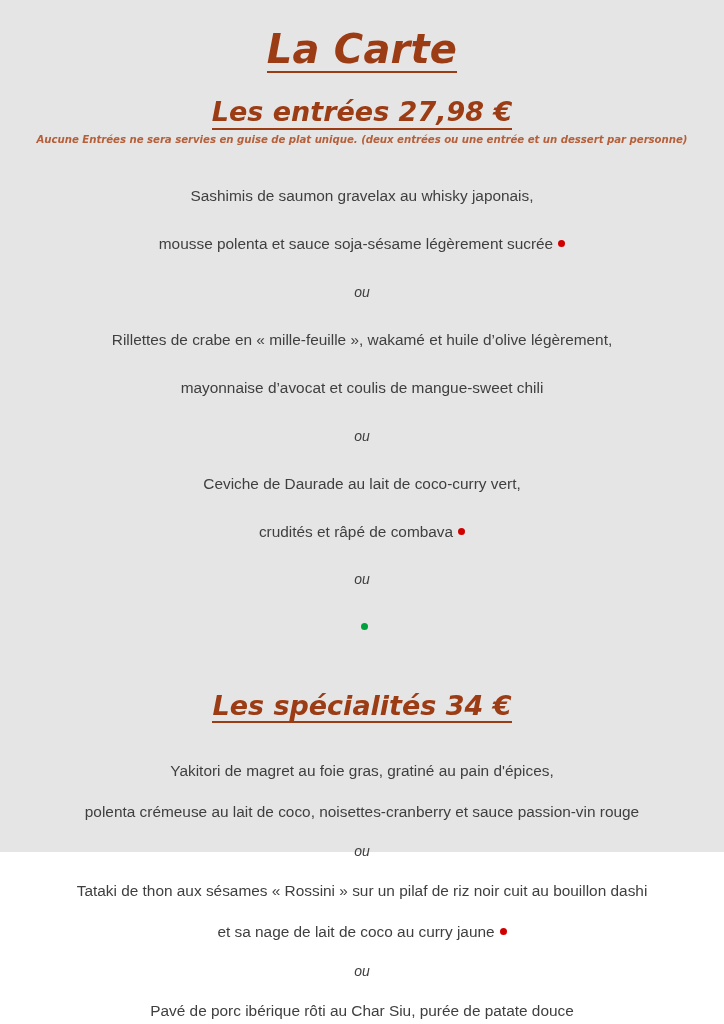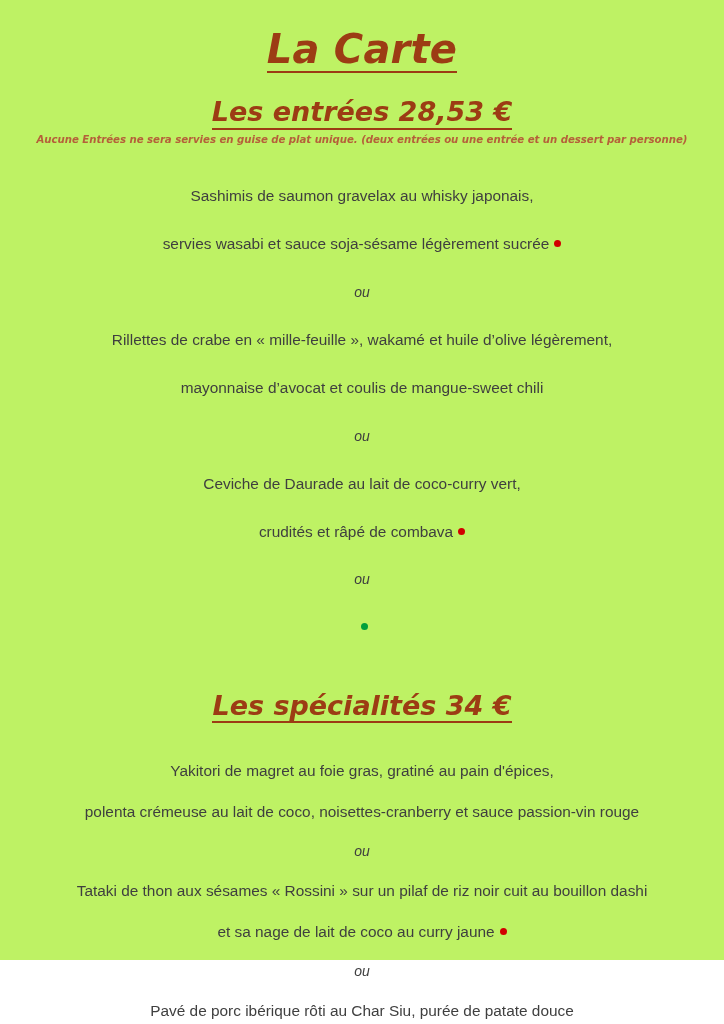--- a/index.html
+++ b/index.html
@@ -12,25 +12,25 @@
     width: 724px;
     height: 1024px;
     overflow: hidden;
     font-family: "Liberation Sans", "DejaVu Sans", sans-serif;
     color: #3f3f3f;
     -webkit-font-smoothing: antialiased;
   }
 
   .page {
     width: 724px;
-    height: 960px;
+    height: 852px;
     box-sizing: border-box;
     padding: 0 14px;
     position: relative;
-    background: #bef264;
+    background: #e5e5e5;
   }
 
   
   .doc-title {
     text-align: center;
     font-family: "DejaVu Sans", sans-serif;
     font-style: italic;
     font-weight: 700;
     font-size: 40px;
     line-height: 1.05;
@@ -127,27 +127,27 @@
 <body>
 
 <div class="page">
 
   <h1 class="doc-title">
     <span class="ul">La Carte</span>
   </h1>
 
   <section id="section-entrees">
     <h2 class="section-title">
-      <span class="ul">Les entrées 28,53 €</span>
+      <span class="ul">Les entrées 27,98 €</span>
     </h2>
     <p class="notice">Aucune Entrées ne sera servies en guise de plat unique. (deux entrées ou une entrée et un dessert par personne)</p>
     <div class="dishes">
         <div class="dish">
           <div class="dish-line"><span>Sashimis de saumon gravelax au whisky japonais,</span></div>
-          <div class="dish-line"><span>servies wasabi et sauce soja-sésame légèrement sucrée</span><span class="dot dot-red"></span></div>
+          <div class="dish-line"><span>mousse polenta et sauce soja-sésame légèrement sucrée</span><span class="dot dot-red"></span></div>
         </div>
         <div class="sep">ou</div>
         <div class="dish">
           <div class="dish-line"><span>Rillettes de crabe en « mille-feuille », wakamé et huile d’olive légèrement,</span></div>
           <div class="dish-line"><span>mayonnaise d’avocat et coulis de mangue-sweet chili</span></div>
         </div>
         <div class="sep">ou</div>
         <div class="dish">
           <div class="dish-line"><span>Ceviche de Daurade au lait de coco-curry vert,</span></div>
           <div class="dish-line"><span>crudités et râpé de combava</span><span class="dot dot-red"></span></div>

